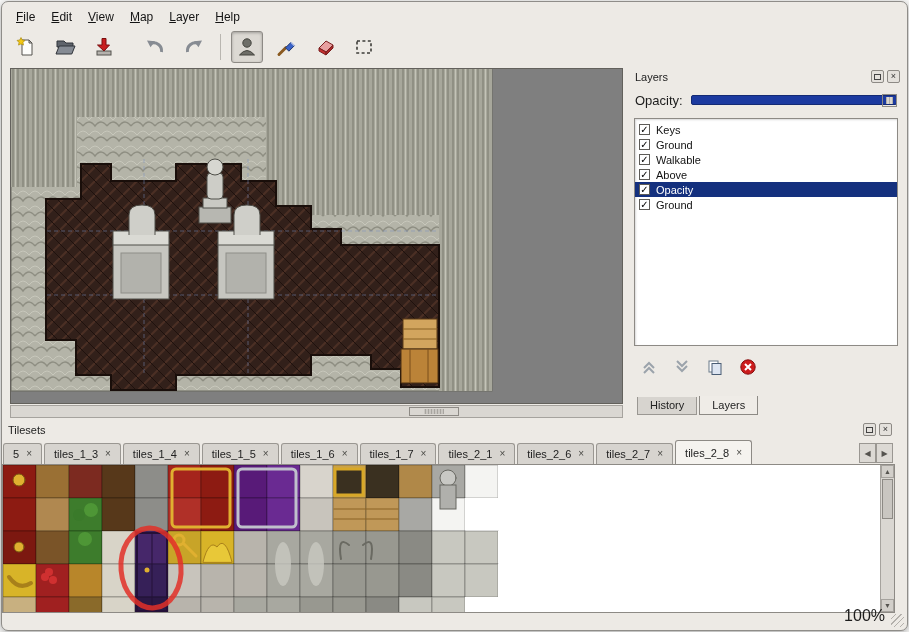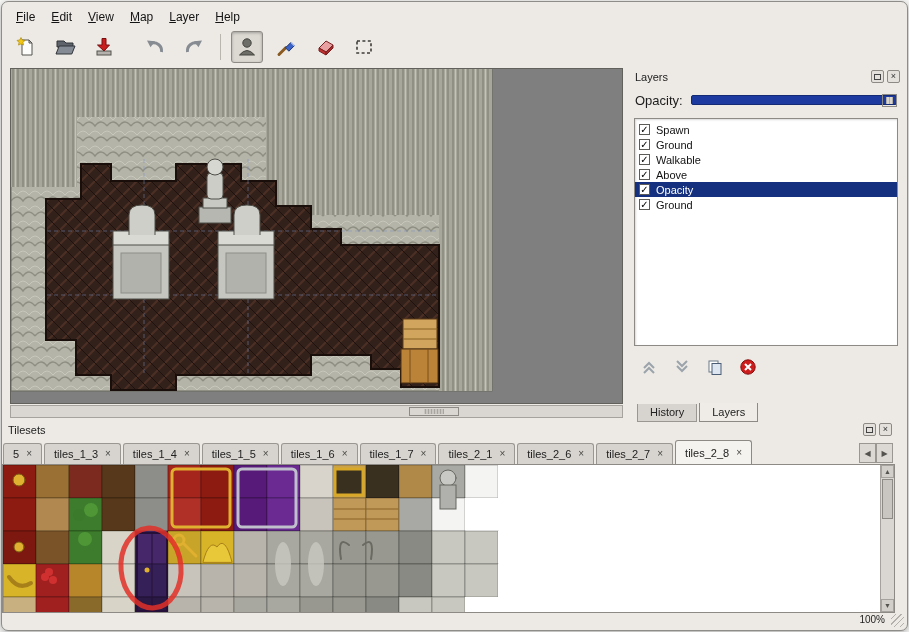--- a/index.html
+++ b/index.html
@@ -42,42 +42,42 @@
   .slider-handle{position:absolute;right:-1px;top:-2px;width:15px;height:13px;background:#d9d6d1;border:1px solid #8d8a85;
                  background-image:repeating-linear-gradient(90deg,#b2afaa 0 1px,transparent 1px 3px);background-clip:content-box;padding:2px 3px}
   .layer-list{position:absolute;left:5px;right:5px;top:50px;height:228px;background:#fff;border:1px solid #8d8a85;
               box-shadow:inset 1px 1px 2px rgba(0,0,0,.15);padding-top:3px;overflow:hidden}
   .layer-row{display:flex;align-items:center;height:15px;font-size:11px;color:#111;padding-left:4px}
   .layer-row.selected{background:#14307e;color:#fff}
   .cb{width:11px;height:11px;border:1px solid #5d5b57;background:#fff;font-size:10px;line-height:10px;
       text-align:center;margin-right:6px;color:#000;flex:0 0 auto}
   .layer-actions{position:absolute;left:10px;top:288px;height:22px;display:flex;align-items:center;gap:13px}
   .act-btn{width:20px;height:20px;display:flex;align-items:center;justify-content:center}
-  .bottom-tabs{position:absolute;left:8px;top:335px;display:flex;align-items:flex-end}
+  .bottom-tabs{position:absolute;left:8px;top:328px;display:flex;align-items:flex-end}
   .btab{font-size:11px;color:#222;padding:2px 12px 3px;background:#d7d4cf;border:1px solid #9a9792;border-top:none;margin-right:2px}
   .btab.active{background:#efece7;border-color:#8d8a85;padding-top:3px}
 
   .tilesets-panel{position:absolute;left:0;top:419px;width:893px;height:193px}
   .ts-tabbar{position:absolute;left:1px;right:38px;top:19px;height:24px;display:flex;align-items:flex-end;overflow:hidden}
   .ts-tab{height:21px;display:flex;align-items:center;padding:0 9px;font-size:11px;color:#222;background:#d7d4cf;
           border:1px solid #9a9792;border-bottom:none;border-radius:3px 3px 0 0;margin-right:2px;white-space:nowrap}
   .ts-tab.active{background:#f5f3ef;height:24px;border-color:#8d8a85}
   .ts-tab-label{pointer-events:none}
   .tab-close{margin-left:7px;font-size:10px;color:#4a4a46;line-height:10px}
   .tab-arrows{position:absolute;right:2px;top:22px;display:flex}
   .arrow-btn{width:17px;height:20px;border:1px solid #9a9792;background:#dcd9d4;display:flex;align-items:center;
              justify-content:center;font-size:8px;color:#55534f}
   .ts-content{position:absolute;left:0;right:0;top:43px;bottom:1px;background:#fff;border:1px solid #8d8a85;overflow:hidden}
   .vscrollbar{position:absolute;right:0;top:0;bottom:0;width:14px;background:#dad7d2;border-left:1px solid #a6a39e}
   .v-arrow{position:absolute;left:0;width:13px;height:13px;display:flex;align-items:center;justify-content:center;
            font-size:7px;color:#55534f;background:#d2cfca;border:1px solid #a6a39e}
   .v-arrow.up{top:0}.v-arrow.down{bottom:0}
   .vthumb{position:absolute;left:1px;top:14px;width:11px;height:40px;background:#c9c6c1;border:1px solid #8d8a85}
 
-  .status-zoom{position:absolute;right:22px;bottom:5px;font-size:10px;color:#1c1c1c}
+  .status-zoom{position:absolute;right:22px;bottom:5px;font-size:16px;color:#1c1c1c}
   .resize-grip{position:absolute;right:3px;bottom:3px;width:13px;height:13px;
                background:repeating-linear-gradient(135deg,transparent 0 3px,#b3b0ab 3px 4px)}
 </style>
 </head>
 <body>
 
 <div class="window">
 
   <div class="menubar" id="menubar">
       <div class="menu-item"><u>F</u>ile</div>
@@ -226,21 +226,21 @@
     </div>
     <div class="opacity-row">
       <span class="opacity-label">Opacity:</span>
       <div class="slider">
         <div class="slider-handle"></div>
       </div>
     </div>
     <div class="layer-list" id="layer-list">
         <div class="layer-row">
           <span class="cb">✓</span>
-          <span class="layer-label">Spawn</span>
+          <span class="layer-label">Keys</span>
         </div>
         <div class="layer-row">
           <span class="cb">✓</span>
           <span class="layer-label">Ground</span>
         </div>
         <div class="layer-row">
           <span class="cb">✓</span>
           <span class="layer-label">Walkable</span>
         </div>
         <div class="layer-row">

